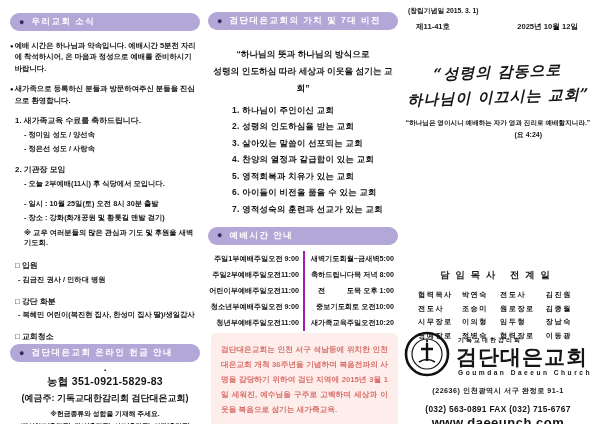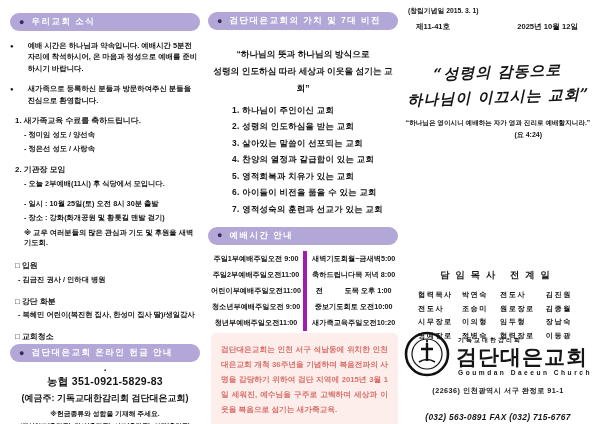--- a/index.html
+++ b/index.html
@@ -10,21 +10,21 @@
   .col-mid{left:208px;width:190px;}
   .col-right{left:402px;width:192px;}
 
   
   .pill{background:#b2a7d7;border-radius:10px;height:18px;display:flex;align-items:center;gap:7px;padding:0 9px;}
   .pill .pdot{color:#352a5e;font-size:9px;line-height:1;}
   .pill .ptxt{color:#ffffff;font-weight:bold;font-size:8.5px;letter-spacing:1.5px;white-space:nowrap;}
 
   
   .col-left .pill{margin-top:13px;}
-  .notice{display:flex;gap:14px;margin-top:9px;font-size:7.4px;font-weight:bold;line-height:1.55;}
+  .notice{display:flex;gap:1px;margin-top:9px;font-size:7.4px;font-weight:bold;line-height:1.55;}
   .notice .nb{font-size:6px;margin-top:2px;flex:0 0 auto;}
   .item{margin-top:9px;padding-left:5px;}
   .item-title{font-size:7.9px;font-weight:bold;}
   .item-line{font-size:7.3px;font-weight:bold;padding-left:9px;margin-top:3.5px;line-height:1.5;}
   .box-group{margin-top:11px;padding-left:5px;}
   .box-title{font-size:7.9px;font-weight:bold;}
   .box-line{font-size:7.3px;font-weight:bold;margin-top:3.5px;padding-left:3px;}
   .giving{position:absolute;left:0;right:0;top:331px;}
   .gv-dot{text-align:center;font-size:6px;margin-top:5px;line-height:1;}
   .gv-account{text-align:center;font-weight:bold;font-size:10.5px;margin-top:2px;letter-spacing:0.3px;}
@@ -32,22 +32,22 @@
   .gv-note{text-align:center;font-weight:bold;font-size:6.8px;margin-top:4px;}
   .gv-example{text-align:center;font-size:6.4px;margin-top:3px;font-weight:bold;}
 
   
   .col-mid .pill{margin-top:12px;}
   .quote{margin-top:16px;text-align:center;font-weight:bold;font-size:8.7px;line-height:1.95;}
   .visions{margin-top:8px;padding-left:24px;}
   .vision{font-size:8.4px;font-weight:bold;margin-top:5.5px;letter-spacing:0.3px;}
   .wtable{display:flex;margin-top:6px;}
   .wcol{width:50%;}
-  .wcol-r{border-left:4px solid #a21caf;}
-  .wrow{display:flex;justify-content:center;align-items:center;height:16px;padding:0 4px 0 5px;font-size:7.2px;font-weight:bold;}
+  .wcol-r{border-left:2px solid #a21caf;}
+  .wrow{display:flex;justify-content:flex-end;align-items:center;height:16px;padding:0 4px 0 5px;font-size:7.2px;font-weight:bold;}
   .wrow span{white-space:pre;}
   .intro-box{position:absolute;left:3px;right:0;top:333px;background:#fdeeec;border-radius:5px;padding:9px 10px 10px 10px;font-size:7.7px;font-weight:bold;color:#d9706c;line-height:1.95;text-align:justify;}
 
   
   .meta-founding{margin-top:6px;padding-left:6px;font-size:6.8px;font-weight:bold;}
   .meta-row{display:flex;justify-content:space-between;margin-top:6px;padding:0 16px 0 14px;font-size:7.6px;font-weight:bold;}
   .main-title{margin-top:28px;text-align:center;font-family:"DejaVu Serif","Liberation Serif",serif;font-style:italic;font-weight:bold;font-size:15px;line-height:1.65;transform:rotate(-2deg);letter-spacing:1px;}
   .verse{margin-top:9px;text-align:center;font-size:6.6px;font-weight:bold;}
   .verse-ref{text-align:right;padding-right:52px;font-size:7px;font-weight:bold;margin-top:2px;}
   .pastor{position:absolute;top:269px;left:0;right:0;text-align:center;font-size:9.3px;font-weight:bold;letter-spacing:6px;}
@@ -55,21 +55,21 @@
   .staff .cell{letter-spacing:1.5px;white-space:nowrap;}
   .logo-block{position:absolute;top:331px;left:0;right:0;}
   .logo-row{display:flex;justify-content:center;align-items:center;gap:6px;}
   .emblem{flex:0 0 auto;}
   .name-col{text-align:left;}
   .denom{font-size:6px;font-weight:bold;letter-spacing:2px;padding-left:2px;}
   .cname{font-size:21px;font-weight:900;letter-spacing:1px;line-height:1.1;}
   .ename{font-size:6.6px;font-weight:bold;letter-spacing:2.5px;margin-top:1px;padding-left:2px;}
   .addr-block{text-align:center;margin-top:5px;}
   .address{font-size:7.2px;font-weight:bold;letter-spacing:0.5px;}
-  .phone{font-size:8.4px;font-weight:900;margin-top:16px;letter-spacing:0.3px;font-style:italic;}
+  .phone{font-size:8.4px;font-weight:900;margin-top:8px;letter-spacing:0.3px;}
   .website{font-size:13px;font-weight:900;margin-top:1px;letter-spacing:0.5px;}
 </style>
 </head>
 <body>
 
 <div class="page">
 
   <section class="col col-left">
     <div class="pill">
       <span class="pdot">●</span>

